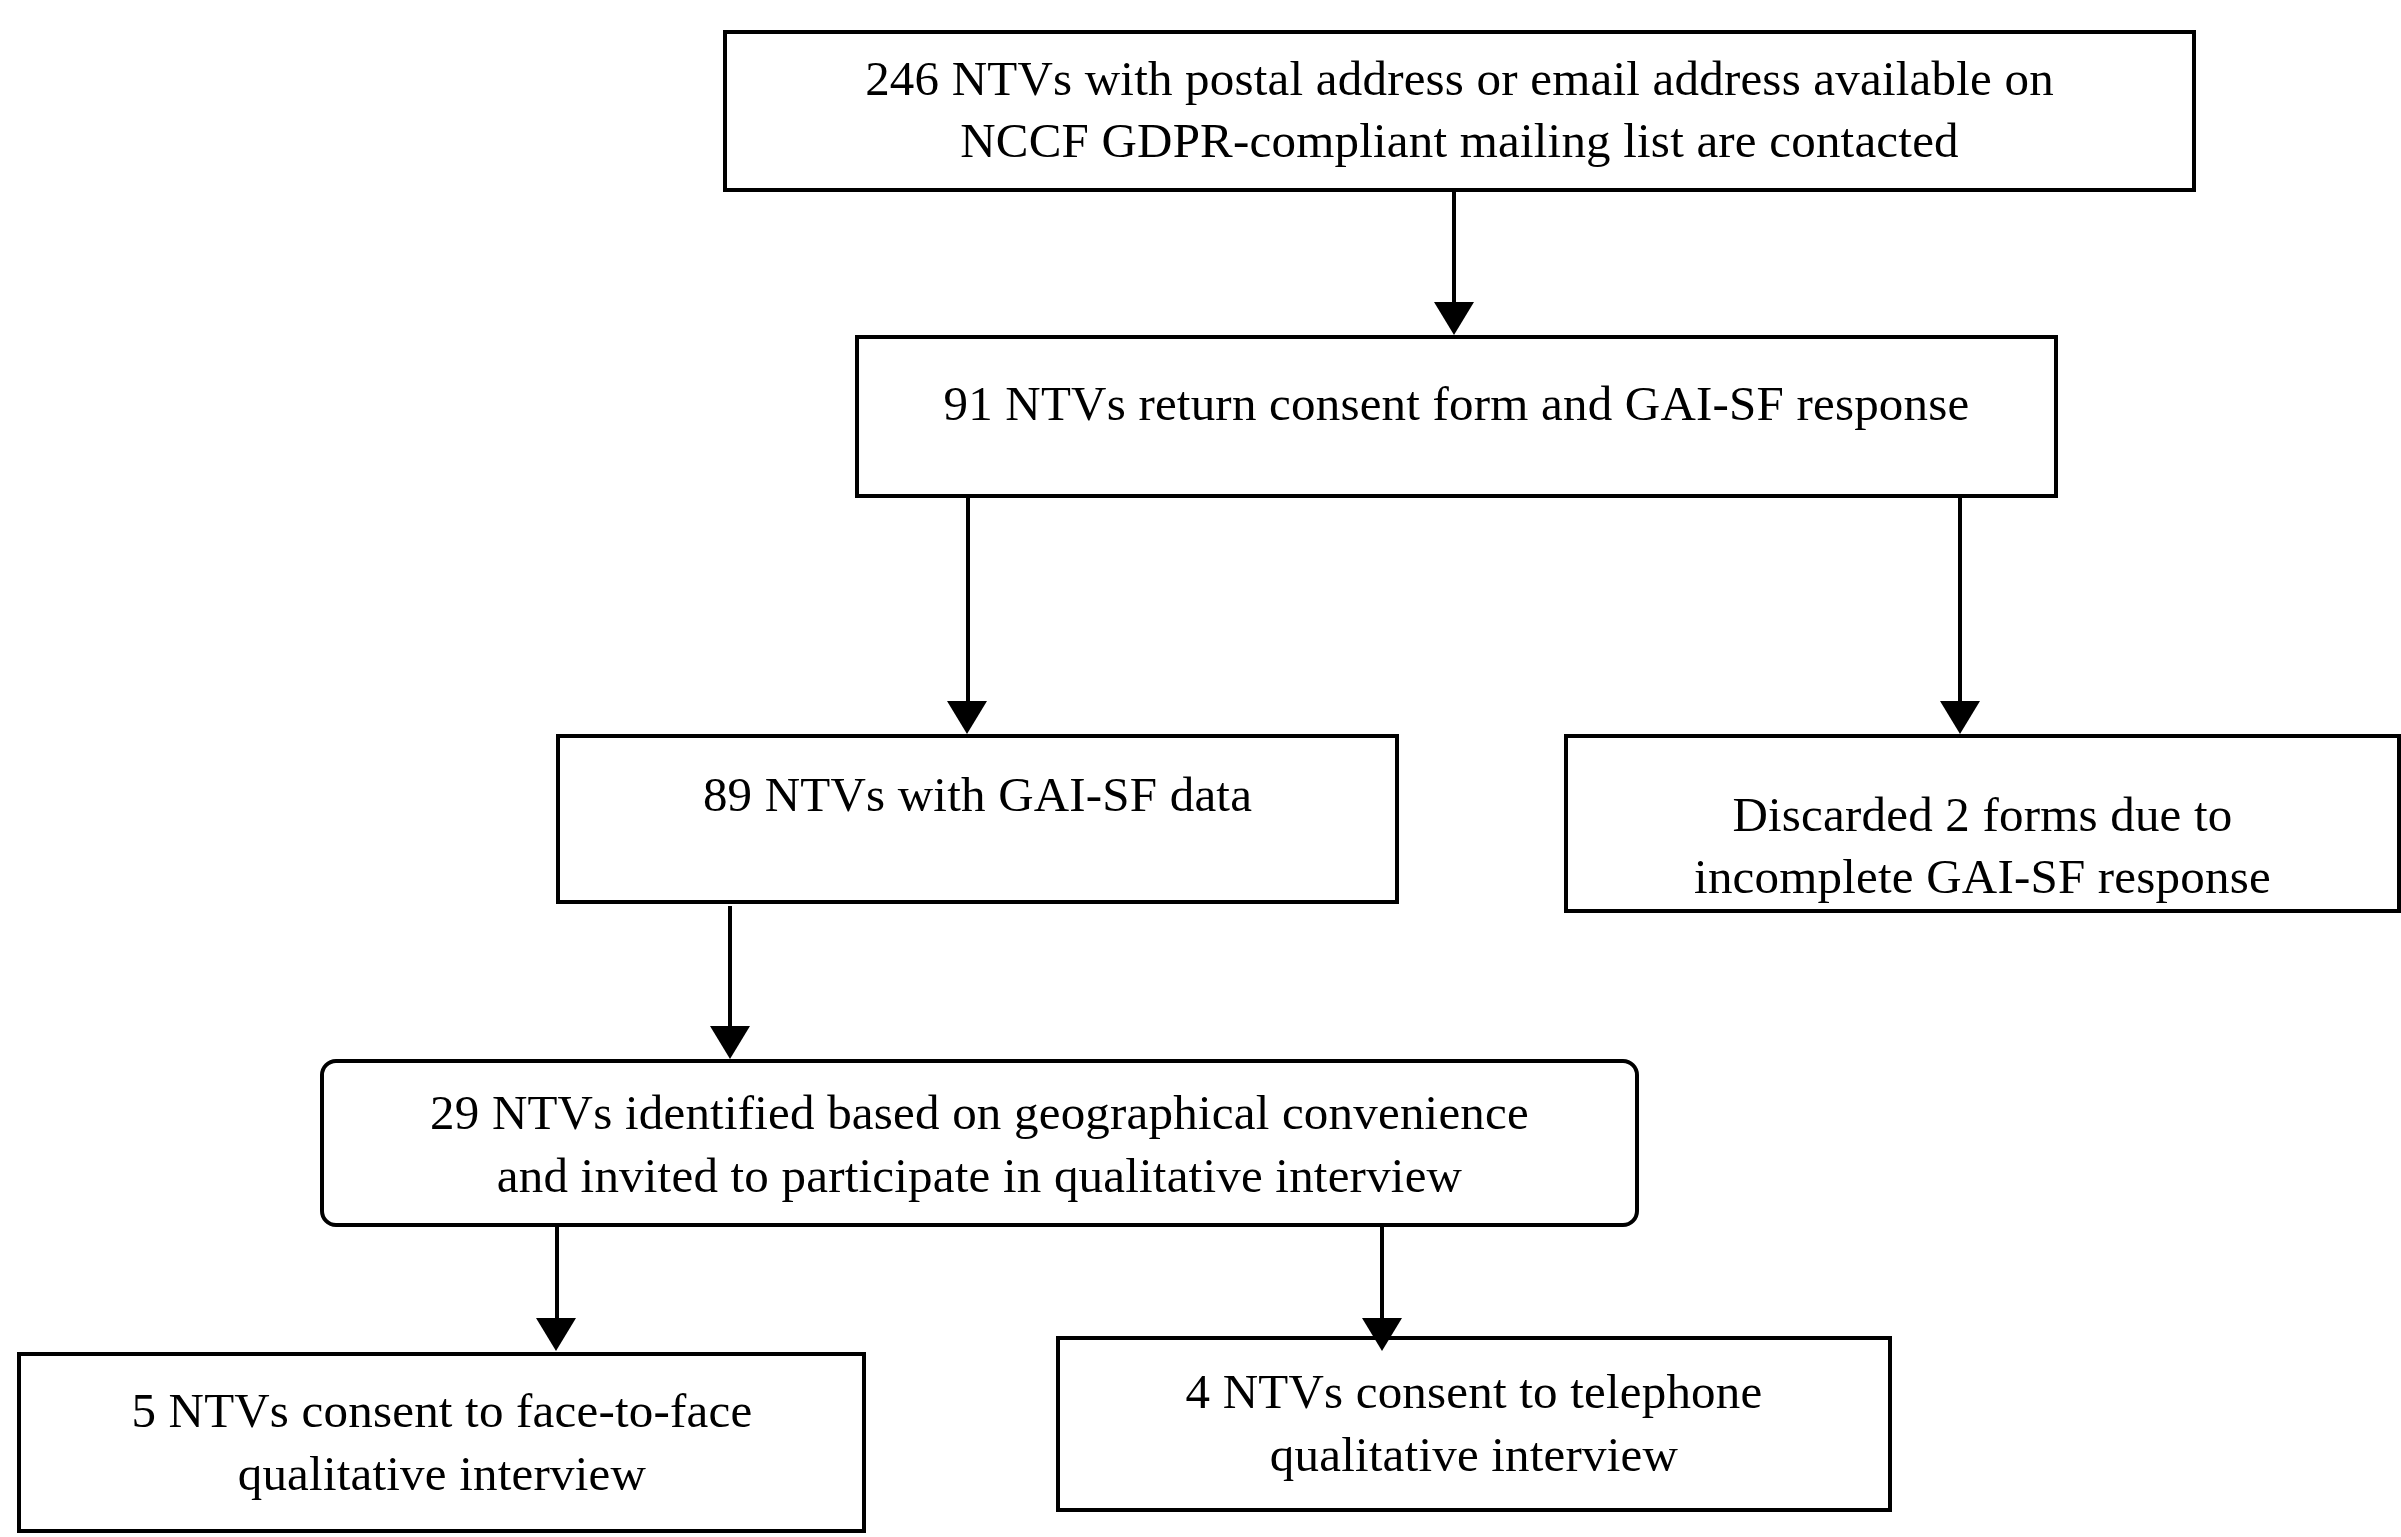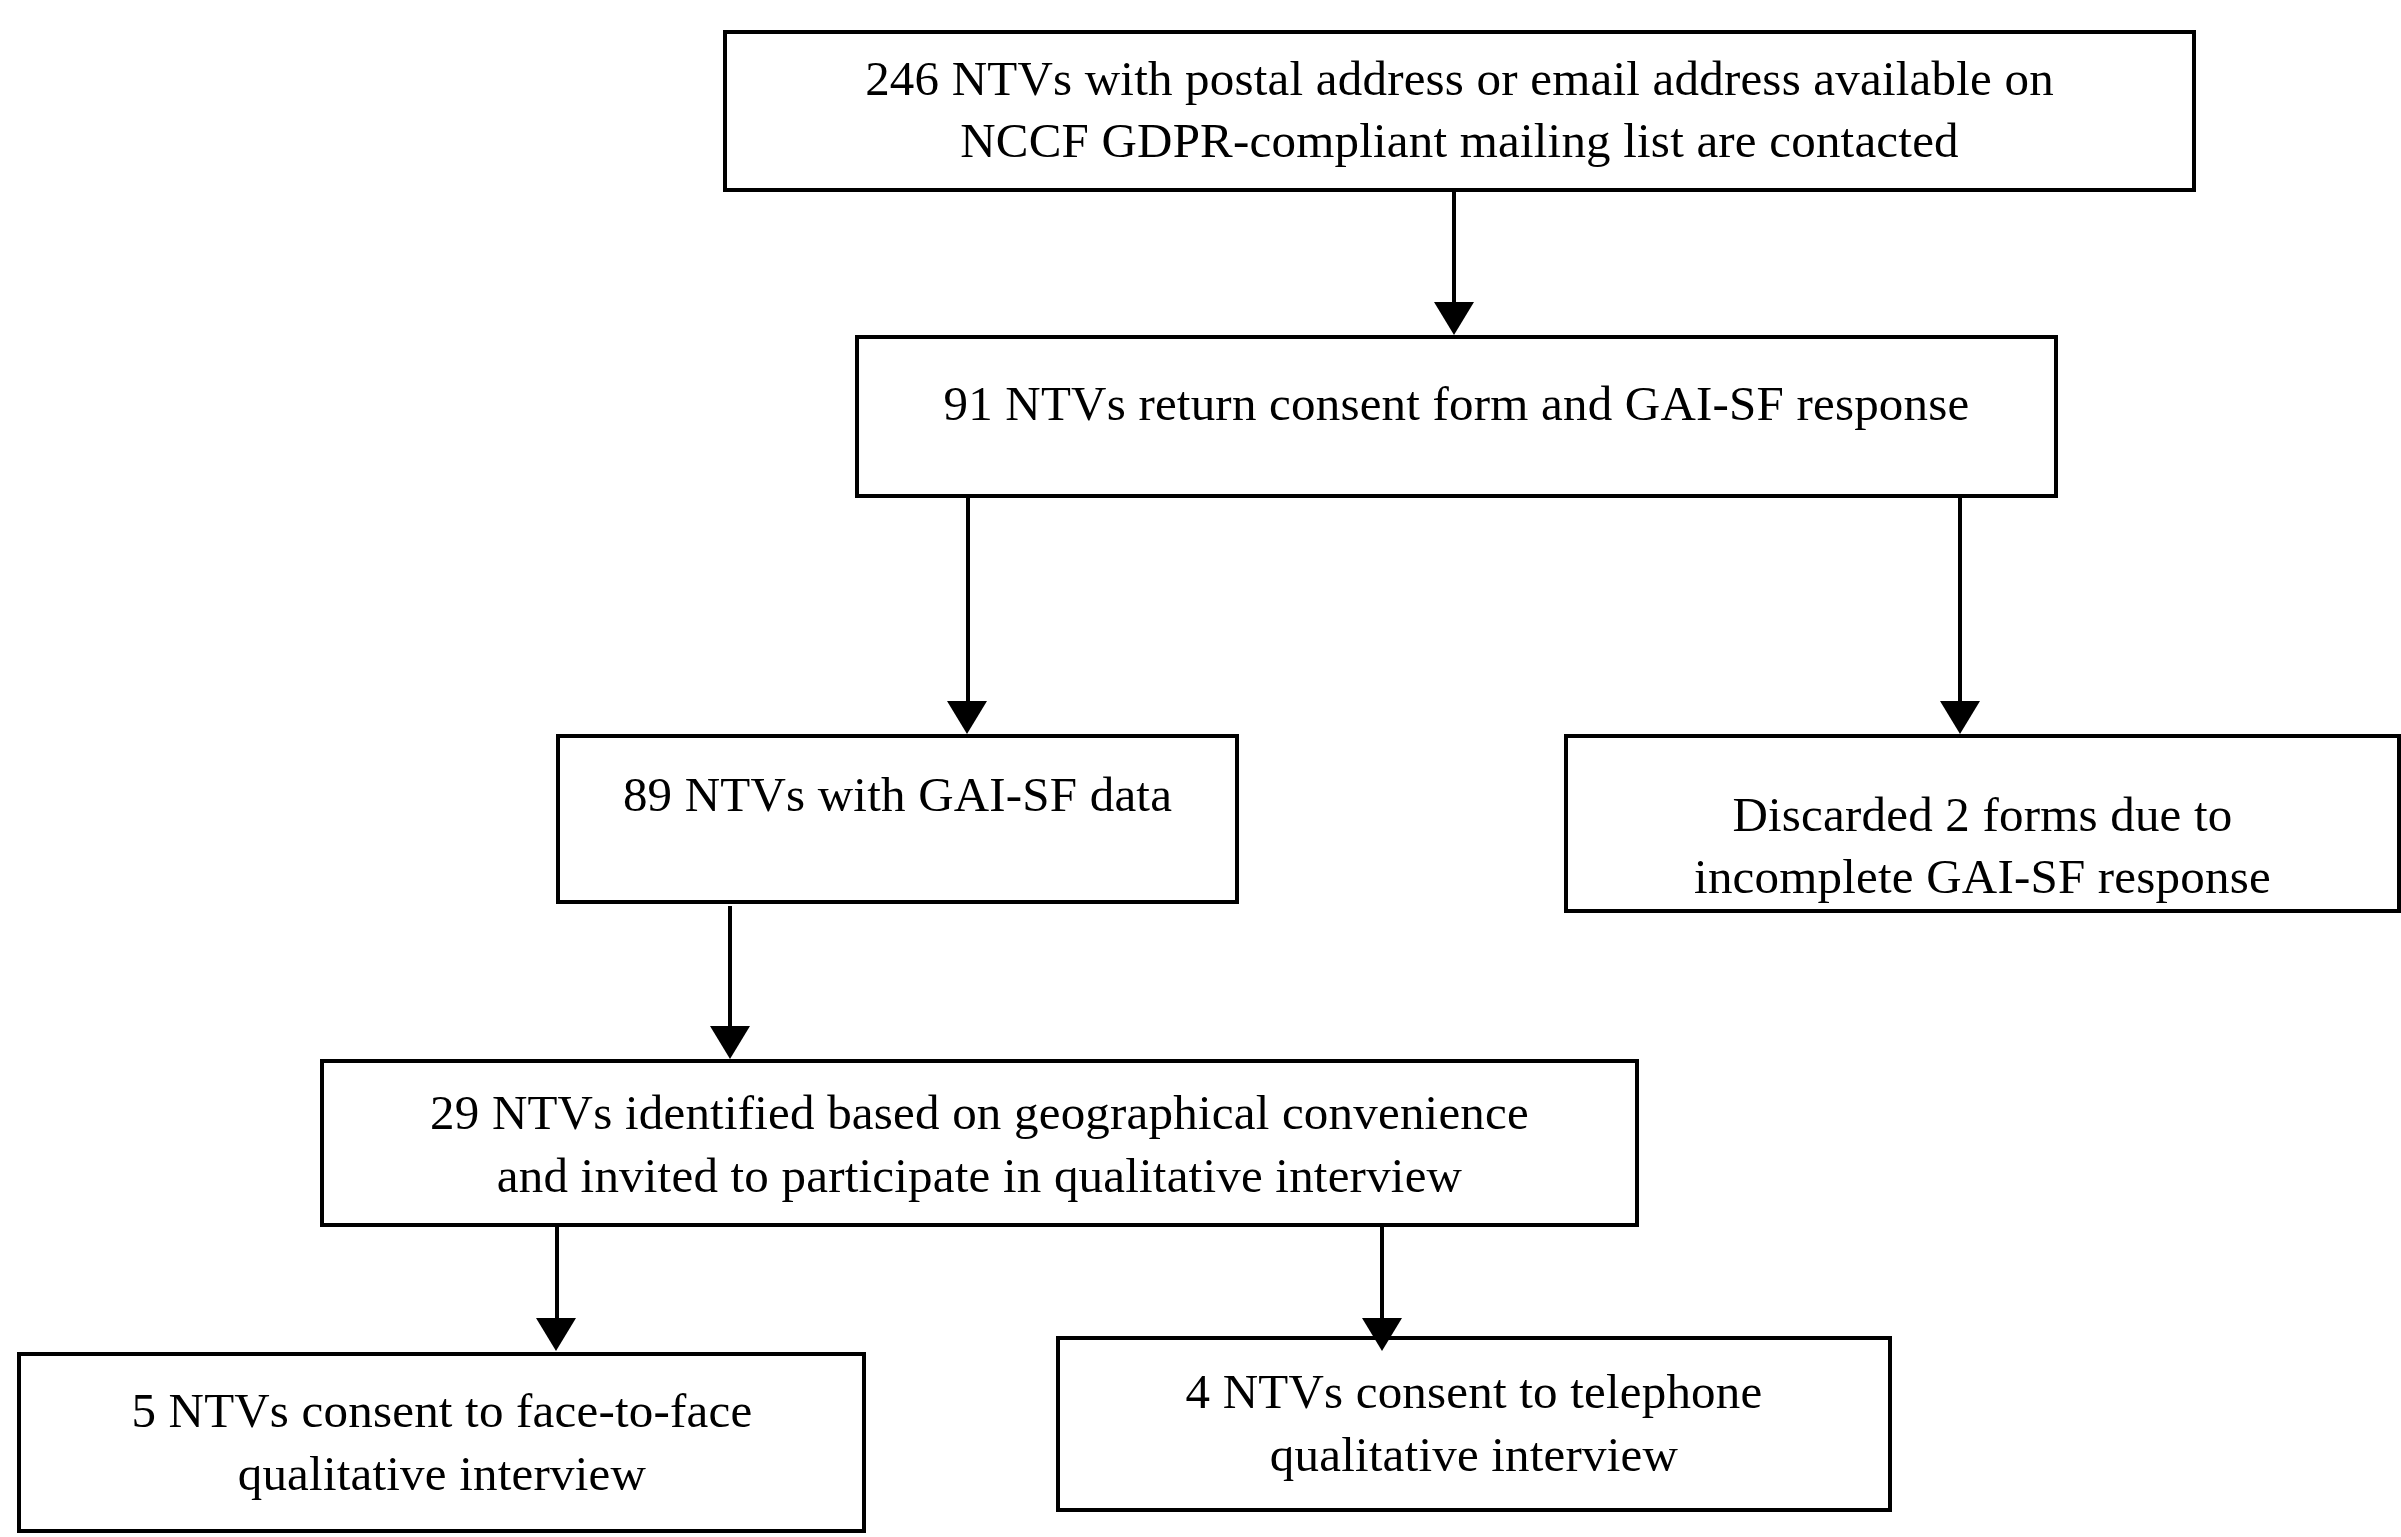--- a/index.html
+++ b/index.html
@@ -31,23 +31,23 @@
     letter-spacing: 0.2px;
   }
   .box-text {
     display: block;
     white-space: pre-line;
     padding: 0 12px;
   }
   
   #box-contacted      { left: 723px;  top: 29.6px;   width: 1473px; height: 162px;  justify-content: flex-start; padding-top: 14px; }
   #box-returned       { left: 855px;  top: 335px;  width: 1203px; height: 163px;  justify-content: flex-start; padding-top: 34px; }
-  #box-with-data      { left: 556px;  top: 734px;  width: 683px;  height: 170px;  justify-content: flex-start; padding-top: 26px; }
+  #box-with-data      { left: 556px;  top: 734px;  width: 843px;  height: 170px;  justify-content: flex-start; padding-top: 26px; }
   #box-discarded      { left: 1564px; top: 734px;  width: 837px;  height: 179px;  justify-content: flex-end; padding-top: 21px; }
-  #box-identified     { left: 320px;  top: 1059px; width: 1319px; height: 168px;  justify-content: flex-start; padding-top: 19px; }
+  #box-identified     { left: 320px;  top: 1059px; width: 1319px; height: 168px;  justify-content: flex-start; padding-top: 19px; border-radius: 16px; }
   #box-face-to-face   { left: 17.4px;   top: 1352px; width: 849px;  height: 181px;  justify-content: flex-start; padding-top: 24px; }
   #box-telephone      { left: 1056px; top: 1336px; width: 836px;  height: 176px;  justify-content: flex-start; padding-top: 21px; }
 
   
   .connector-line {
     position: absolute;
     background: #000000;
     width: 3.5px;
   }
   .connector-arrowhead {

